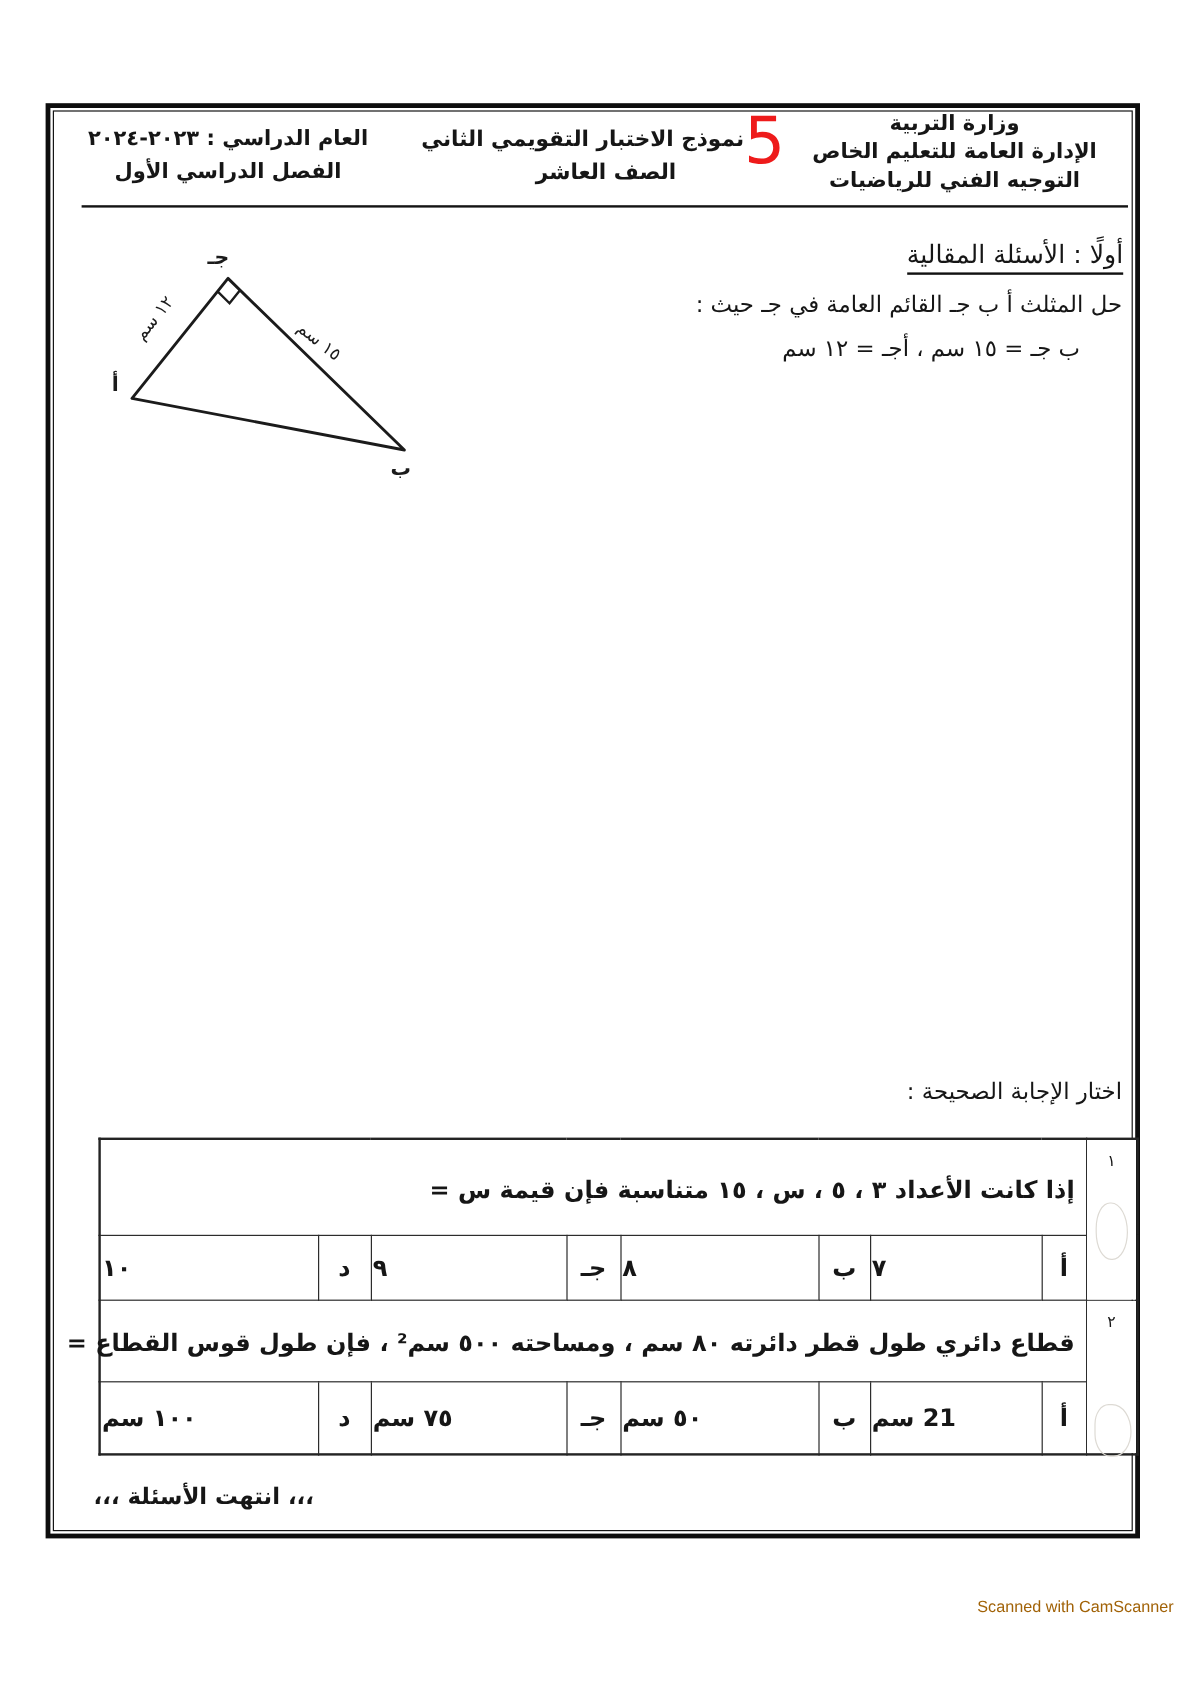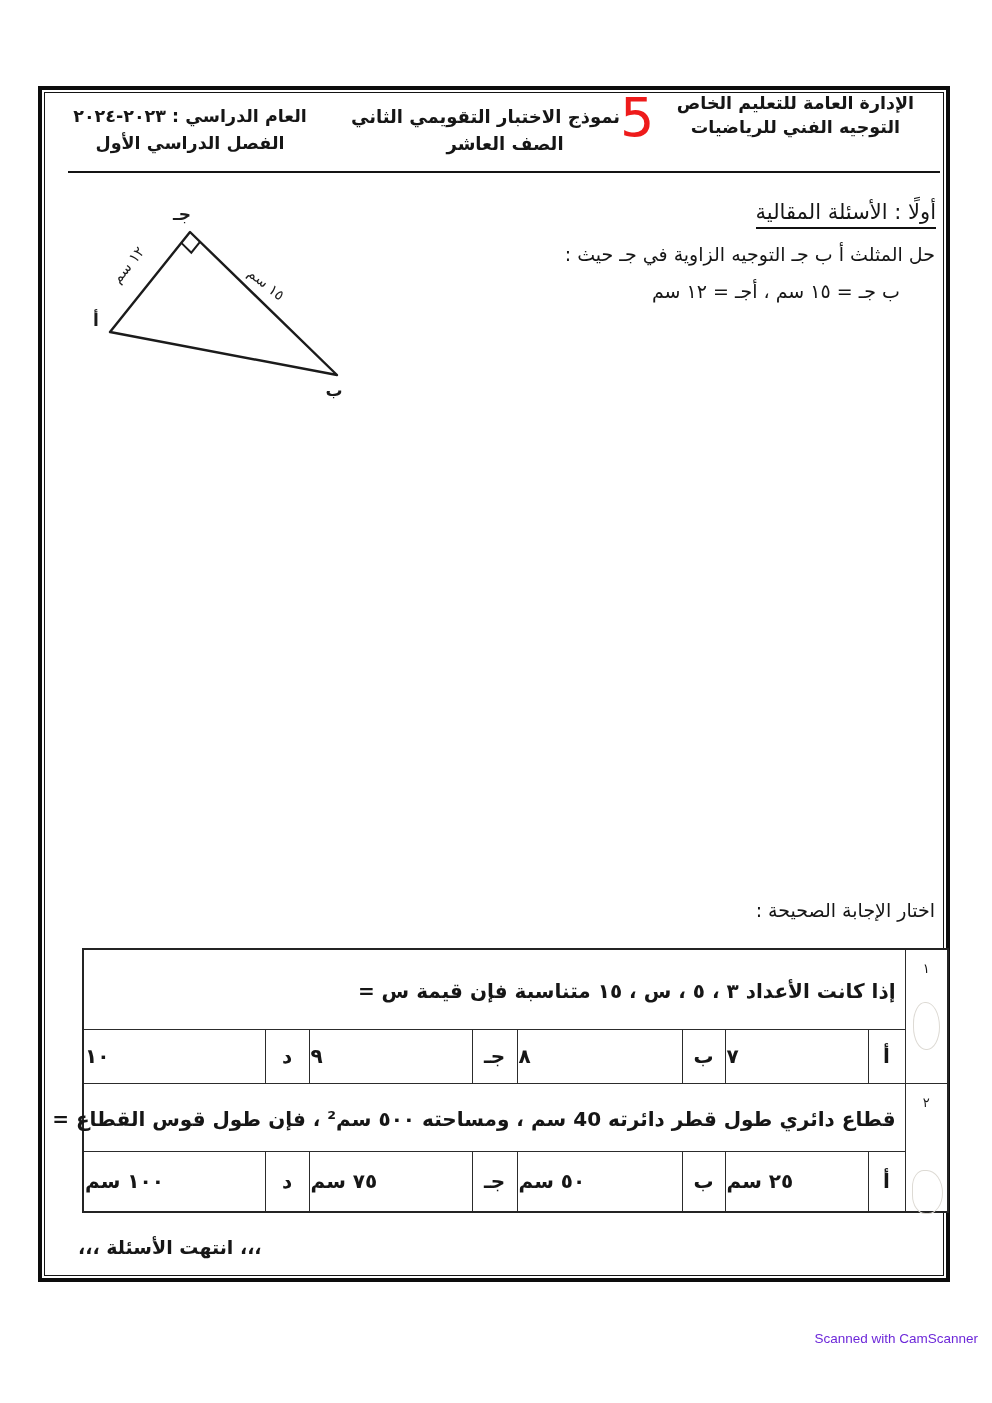--- a/index.html
+++ b/index.html
@@ -40,30 +40,31 @@
   td.qnum{font-size:13px;text-align:center;vertical-align:top;padding-top:11px;position:relative;}
   td.qtext{font-size:20px;font-weight:bold;padding:4px 9px 0 4px;vertical-align:middle;white-space:nowrap;}
   td.letter{font-size:20px;font-weight:bold;text-align:center;vertical-align:middle;}
   td.val{font-size:20px;font-weight:bold;text-align:left;vertical-align:middle;white-space:nowrap;}
   .ghost{position:absolute;border:1.2px solid #dddad4;border-radius:46% 54% 50% 50%;}
   .g1{left:7px;top:52px;width:25px;height:46px;}
   .g2{left:6px;top:86px;width:29px;height:42px;border-radius:40% 55% 50% 45%;}
   
   .endtext{position:absolute;top:1146px;left:36px;width:904px;text-align:left;
            font-size:19px;font-weight:bold;}
-  .scanner{position:absolute;top:1331px;right:14px;font-size:13.5px;color:#6d28d9;
+  .scanner{position:absolute;top:1331px;right:14px;font-size:13.5px;color:#a16207;
            font-family:"Liberation Sans",sans-serif;direction:ltr;}
 </style>
 </head>
 <body>
 
 <div class="canvas">
   <div class="frame">
 
     <div class="hdr-block hdr-ministry">
+      <div>وزارة التربية</div>
       <div>الإدارة العامة للتعليم الخاص</div>
       <div>التوجيه الفني للرياضيات</div>
     </div>
 
     <div class="stamp">5</div>
 
     <div class="hdr-block hdr-exam">
       <div>نموذج الاختبار التقويمي الثاني</div>
       <div>الصف العاشر</div>
     </div>
@@ -71,21 +72,21 @@
     <div class="hdr-block hdr-year">
       <div>العام الدراسي : ٢٠٢٣-٢٠٢٤</div>
       <div>الفصل الدراسي الأول</div>
     </div>
 
     <div class="hdr-rule"></div>
 
     <div class="sec-title t1">
       <span class="u">أولًا : الأسئلة المقالية</span>
     </div>
-    <div class="bodyline l1">حل المثلث أ ب جـ  التوجيه الزاوية في جـ  حيث :</div>
+    <div class="bodyline l1">حل المثلث أ ب جـ  القائم العامة في جـ  حيث :</div>
     <div class="bodyline l2">ب جـ = ١٥ سم ،  أجـ = ١٢ سم</div>
 
     <svg class="triangle" width="320" height="230" viewBox="0 0 320 230">
       <polygon points="120,42 40,142 267,185" fill="none" stroke="#1b1b1b" stroke-width="2.4" stroke-linejoin="round"></polygon>
       <path d="M111.3 52.9 L121.3 62.7 L130.0 51.8" fill="none" stroke="#1b1b1b" stroke-width="2"></path>
       <text class="vlabel" x="112" y="30" text-anchor="middle">جـ</text>
       <text class="vlabel" x="26" y="136" text-anchor="middle">أ</text>
       <text class="vlabel" x="264" y="206" text-anchor="middle">ب</text>
       <text class="slabel" x="62" y="78" text-anchor="middle" transform="rotate(-51 62 78)">١٢ سم</text>
       <text class="slabel" x="193" y="98" text-anchor="middle" transform="rotate(39 193 98)">١٥ سم</text>
@@ -121,25 +122,25 @@
         <td class="letter">جـ</td>
         <td class="val">٩</td>
         <td class="letter">د</td>
         <td class="val">١٠</td>
       </tr>
       <tr class="qrow2">
         <td class="qnum" rowspan="2">
           <span>٢</span>
           <span class="ghost g2"></span>
         </td>
-        <td class="qtext" colspan="8">قطاع دائري طول قطر دائرته 40 سم ، ومساحته ٥٠٠ سم² ، فإن طول قوس القطاع =</td>
+        <td class="qtext" colspan="8">قطاع دائري طول قطر دائرته ٨٠ سم ، ومساحته ٥٠٠ سم² ، فإن طول قوس القطاع =</td>
       </tr>
       <tr class="arow2">
         <td class="letter">أ</td>
-        <td class="val">٢٥ سم</td>
+        <td class="val">21 سم</td>
         <td class="letter">ب</td>
         <td class="val">٥٠ سم</td>
         <td class="letter">جـ</td>
         <td class="val">٧٥ سم</td>
         <td class="letter">د</td>
         <td class="val">١٠٠ سم</td>
       </tr>
     </tbody>
       </table>
 

